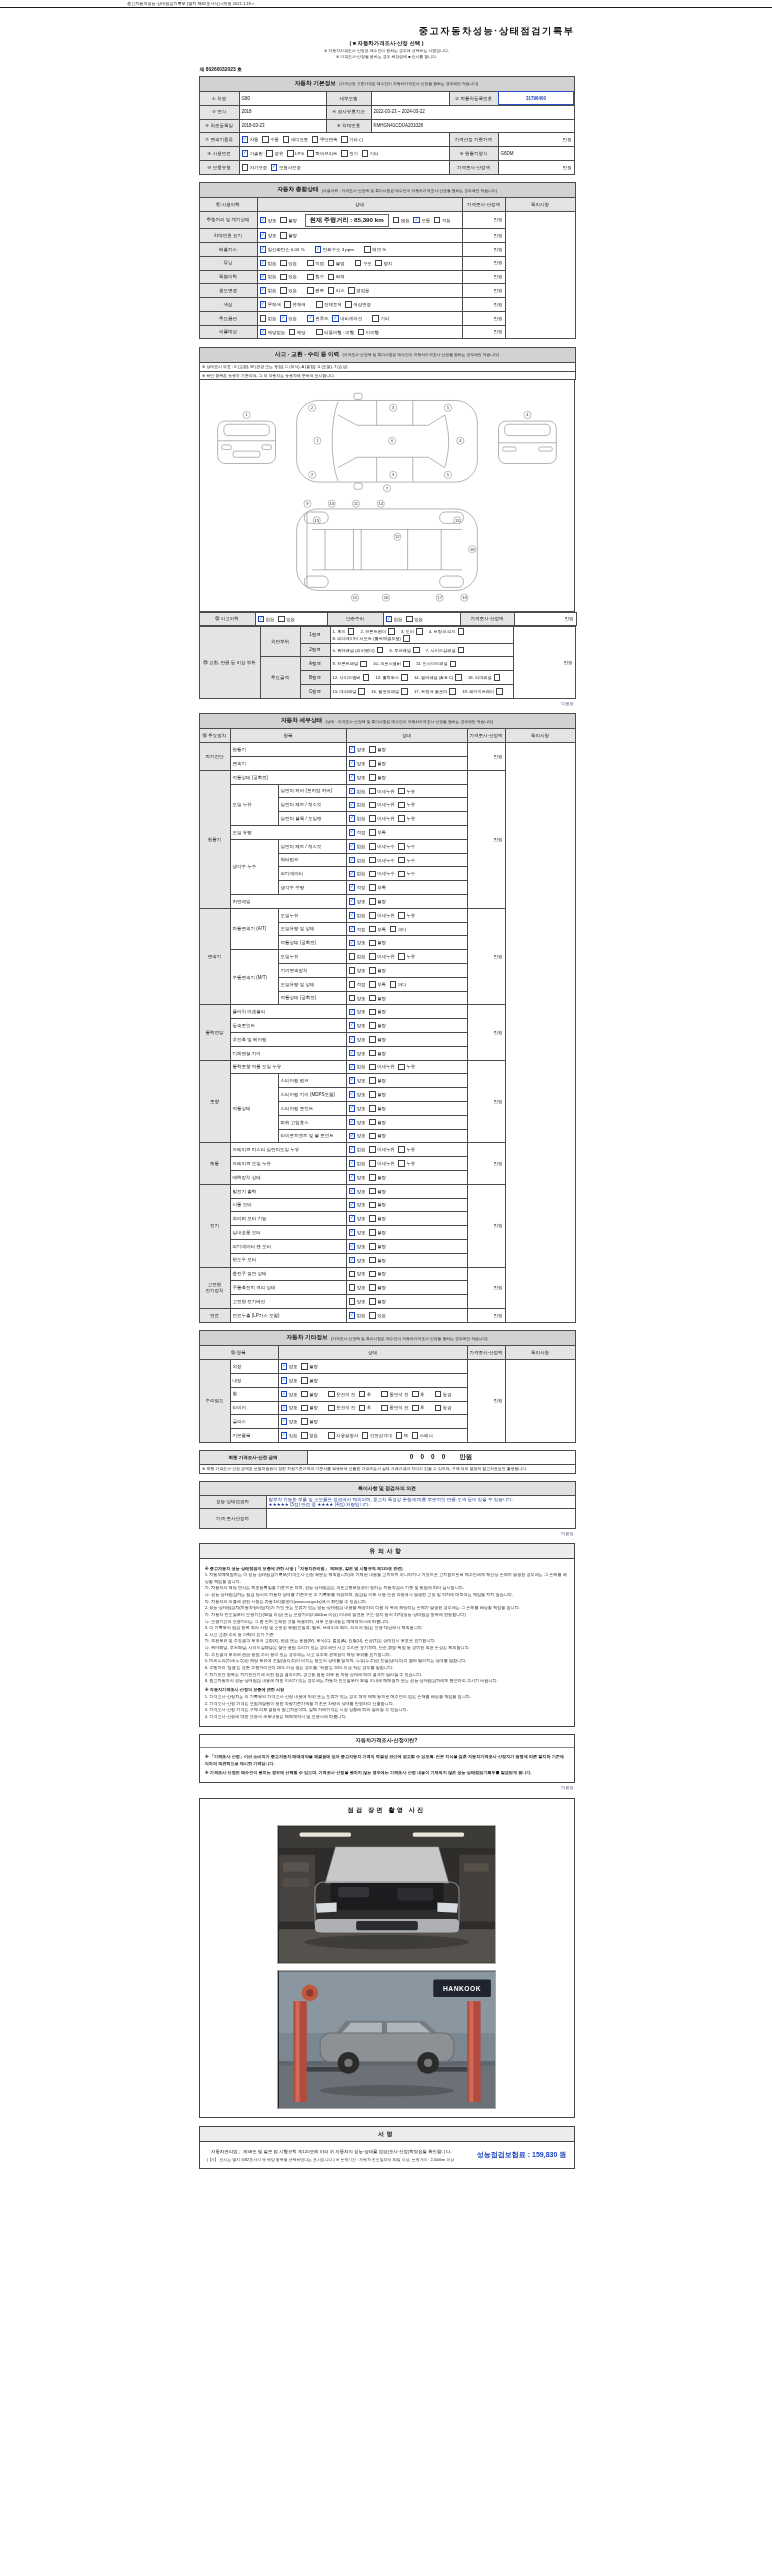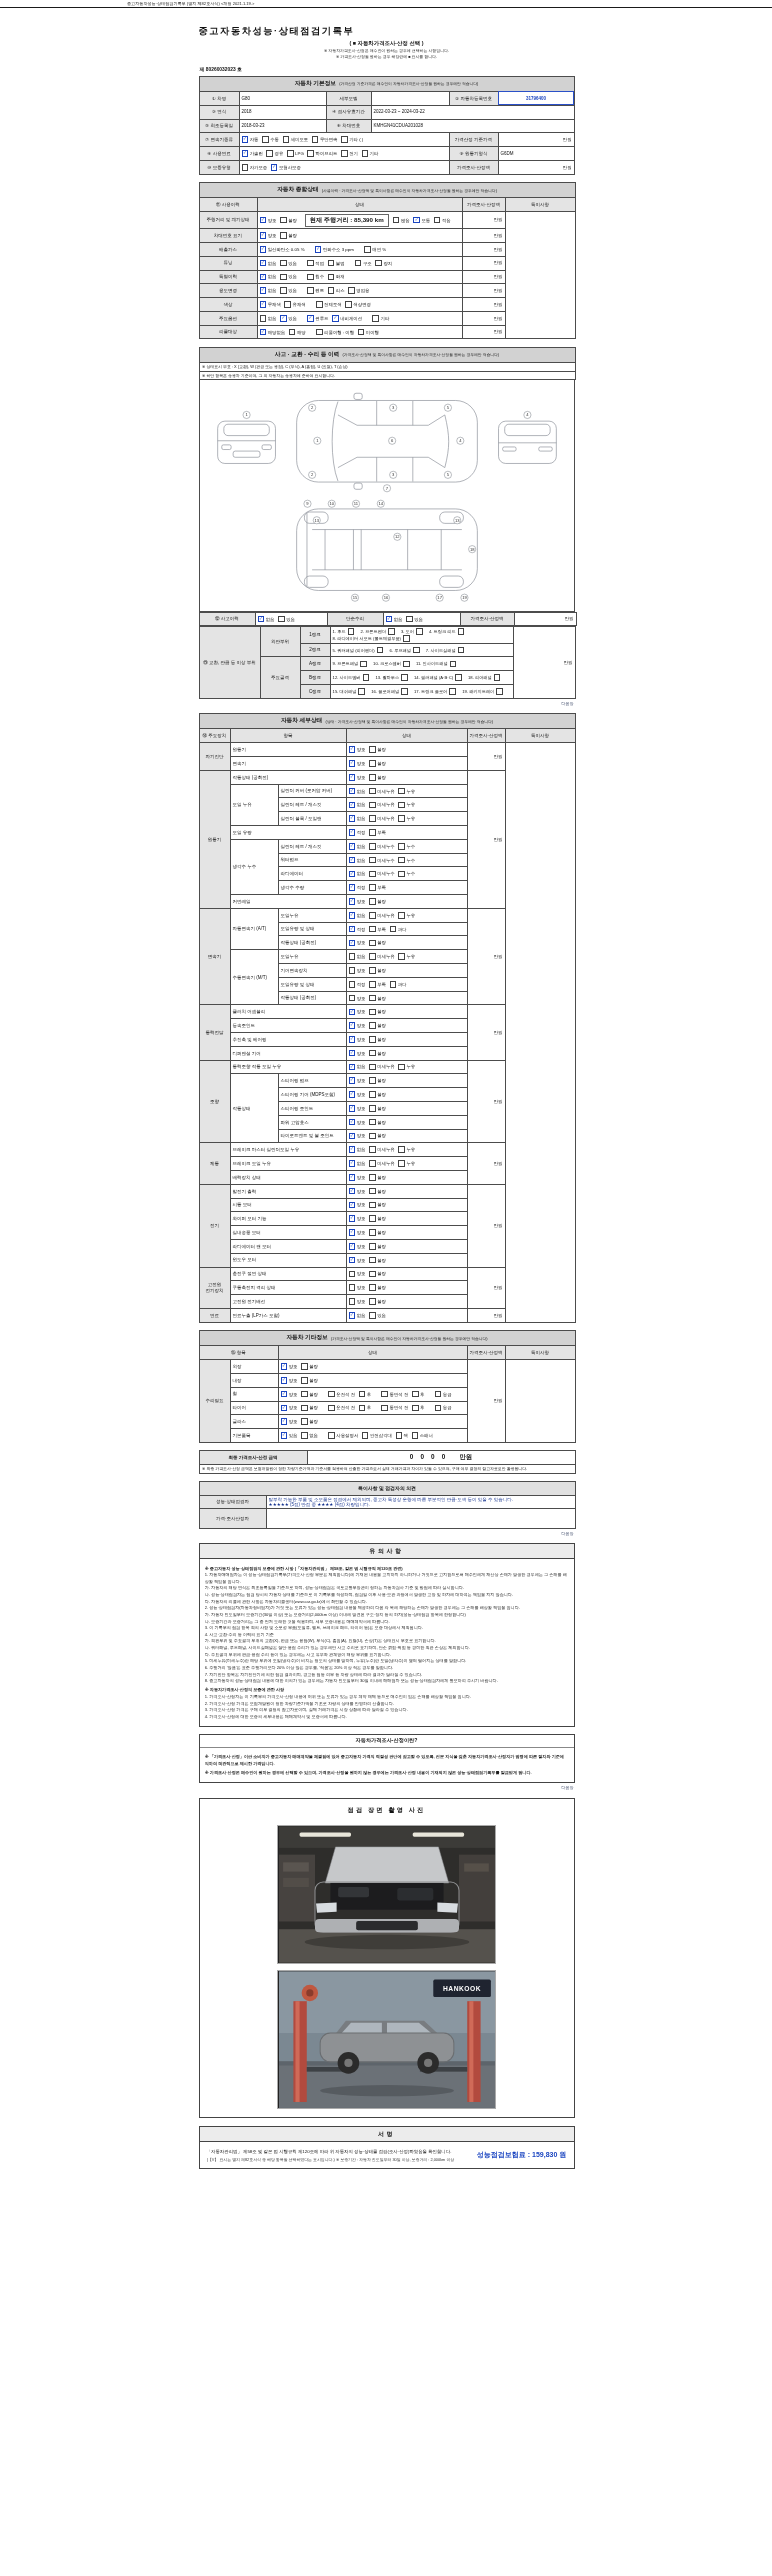--- a/index.html
+++ b/index.html
@@ -1,21 +1,21 @@
 <!DOCTYPE html>
 <html style="font-size:8.2px"><head>
 <meta charset="utf-8">
 <style>
   html,body{margin:0;padding:0;background:#fff}
   .page{width:773px;min-height:2576px;position:relative;background:#fff;
         font-family:"Liberation Sans","DejaVu Sans",sans-serif;color:#111;overflow:hidden}
   .printhdr{position:absolute;top:1px;left:127px;font-size:4.1px;color:#222;white-space:nowrap}
   .topline{position:absolute;top:7.2px;left:0;width:100%;height:1px;background:#1a1a1a}
   .sheet{width:376px;margin:0 auto;padding-top:17.5px;padding-bottom:20.6px}
-  .tmain{text-align:left;font-size:9.3px;font-weight:bold;letter-spacing:1.5px;margin-top:7.2px}
+  .tmain{text-align:right;font-size:9.3px;font-weight:bold;letter-spacing:1.5px;margin-top:7.2px}
   .tsub{text-align:center;font-size:5.4px;font-weight:bold;margin-top:2.6px}
   .tnote{text-align:center;font-size:3.9px;color:#222;margin-top:1px}
   .docno{font-size:4.9px;margin:7.2px 0 -4.1px 1px;font-weight:bold}
   table.t{width:100%;border-collapse:collapse;table-layout:fixed;margin-top:7.2px}
   table.t.join{margin-top:0}
   .t td{border:0.5px solid #4c4c4c;font-size:4.5px;padding:1px 2.1px;height:10.8px;
         vertical-align:middle;text-align:left;word-break:keep-all}
   .t td.hd{background:#e4e4e4;text-align:center;padding:1px 1.5px}
   .t td.sec{background:#d2d2d2;text-align:center;font-weight:bold;font-size:5.7px;height:12.4px}
   .subnote{font-weight:normal;font-size:3.8px;margin-left:3.1px}

